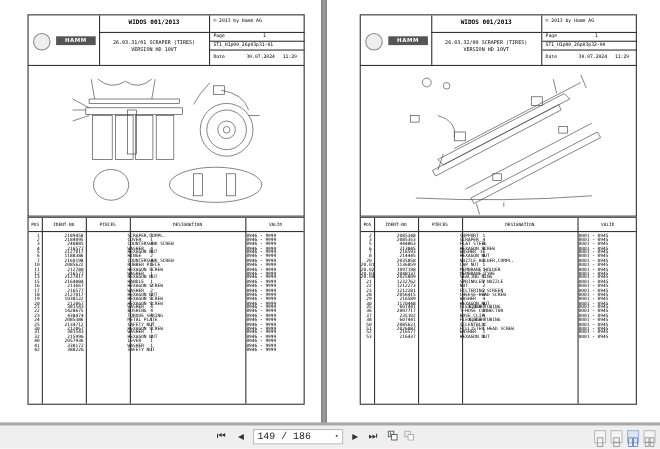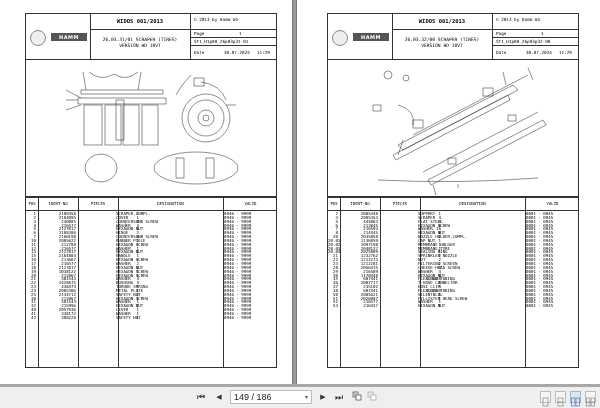--- a/index.html
+++ b/index.html
@@ -35,21 +35,21 @@
   .rows{position:absolute;left:0;top:14px;width:100%;}
   .row{position:relative;height:3.85px;line-height:3.85px;white-space:nowrap;}
   .row span{position:absolute;top:0;}
   .c-pos{text-align:right;width:10px;left:0;}
   .c-id{text-align:right;width:38px;left:12px;}
   .c-pc{text-align:right;width:58px;left:55px;}
   .c-des{left:90px;}
   .c-val{left:198px;}
   .toolbar{position:absolute;left:0;top:387px;width:600px;height:21px;background:#efefef;}
   .tb-btn{position:absolute;top:4px;height:13px;width:10px;color:#333;font-size:9px;line-height:13px;text-align:center;font-family:"DejaVu Sans",sans-serif;}
-  .page-box{position:absolute;left:230px;top:3px;width:82px;height:14px;background:#fff;border:1px solid #bdbdbd;box-sizing:border-box;font-family:Liberation Sans, sans-serif;font-size:9px;line-height:12px;padding-left:3px;color:#222;}
+  .page-box{position:absolute;left:230px;top:3px;width:82px;height:14px;background:#fff;border:1px solid #bdbdbd;box-sizing:border-box;font-family:Liberation Mono, monospace;font-size:9px;line-height:12px;padding-left:3px;color:#222;}
   .page-box .dd{position:absolute;right:3px;top:0;font-size:6px;color:#555;}
   .view-btn{position:absolute;top:4px;width:11px;height:12px;border:1px solid #bbb;box-sizing:border-box;background:#f5f5f5;}
   .view-btn.active{background:#dbe6f5;border-color:#9fb6d6;}
 </style>
 </head>
 <body>
 
 <div class="viewer">
 
   <div class="page left">

